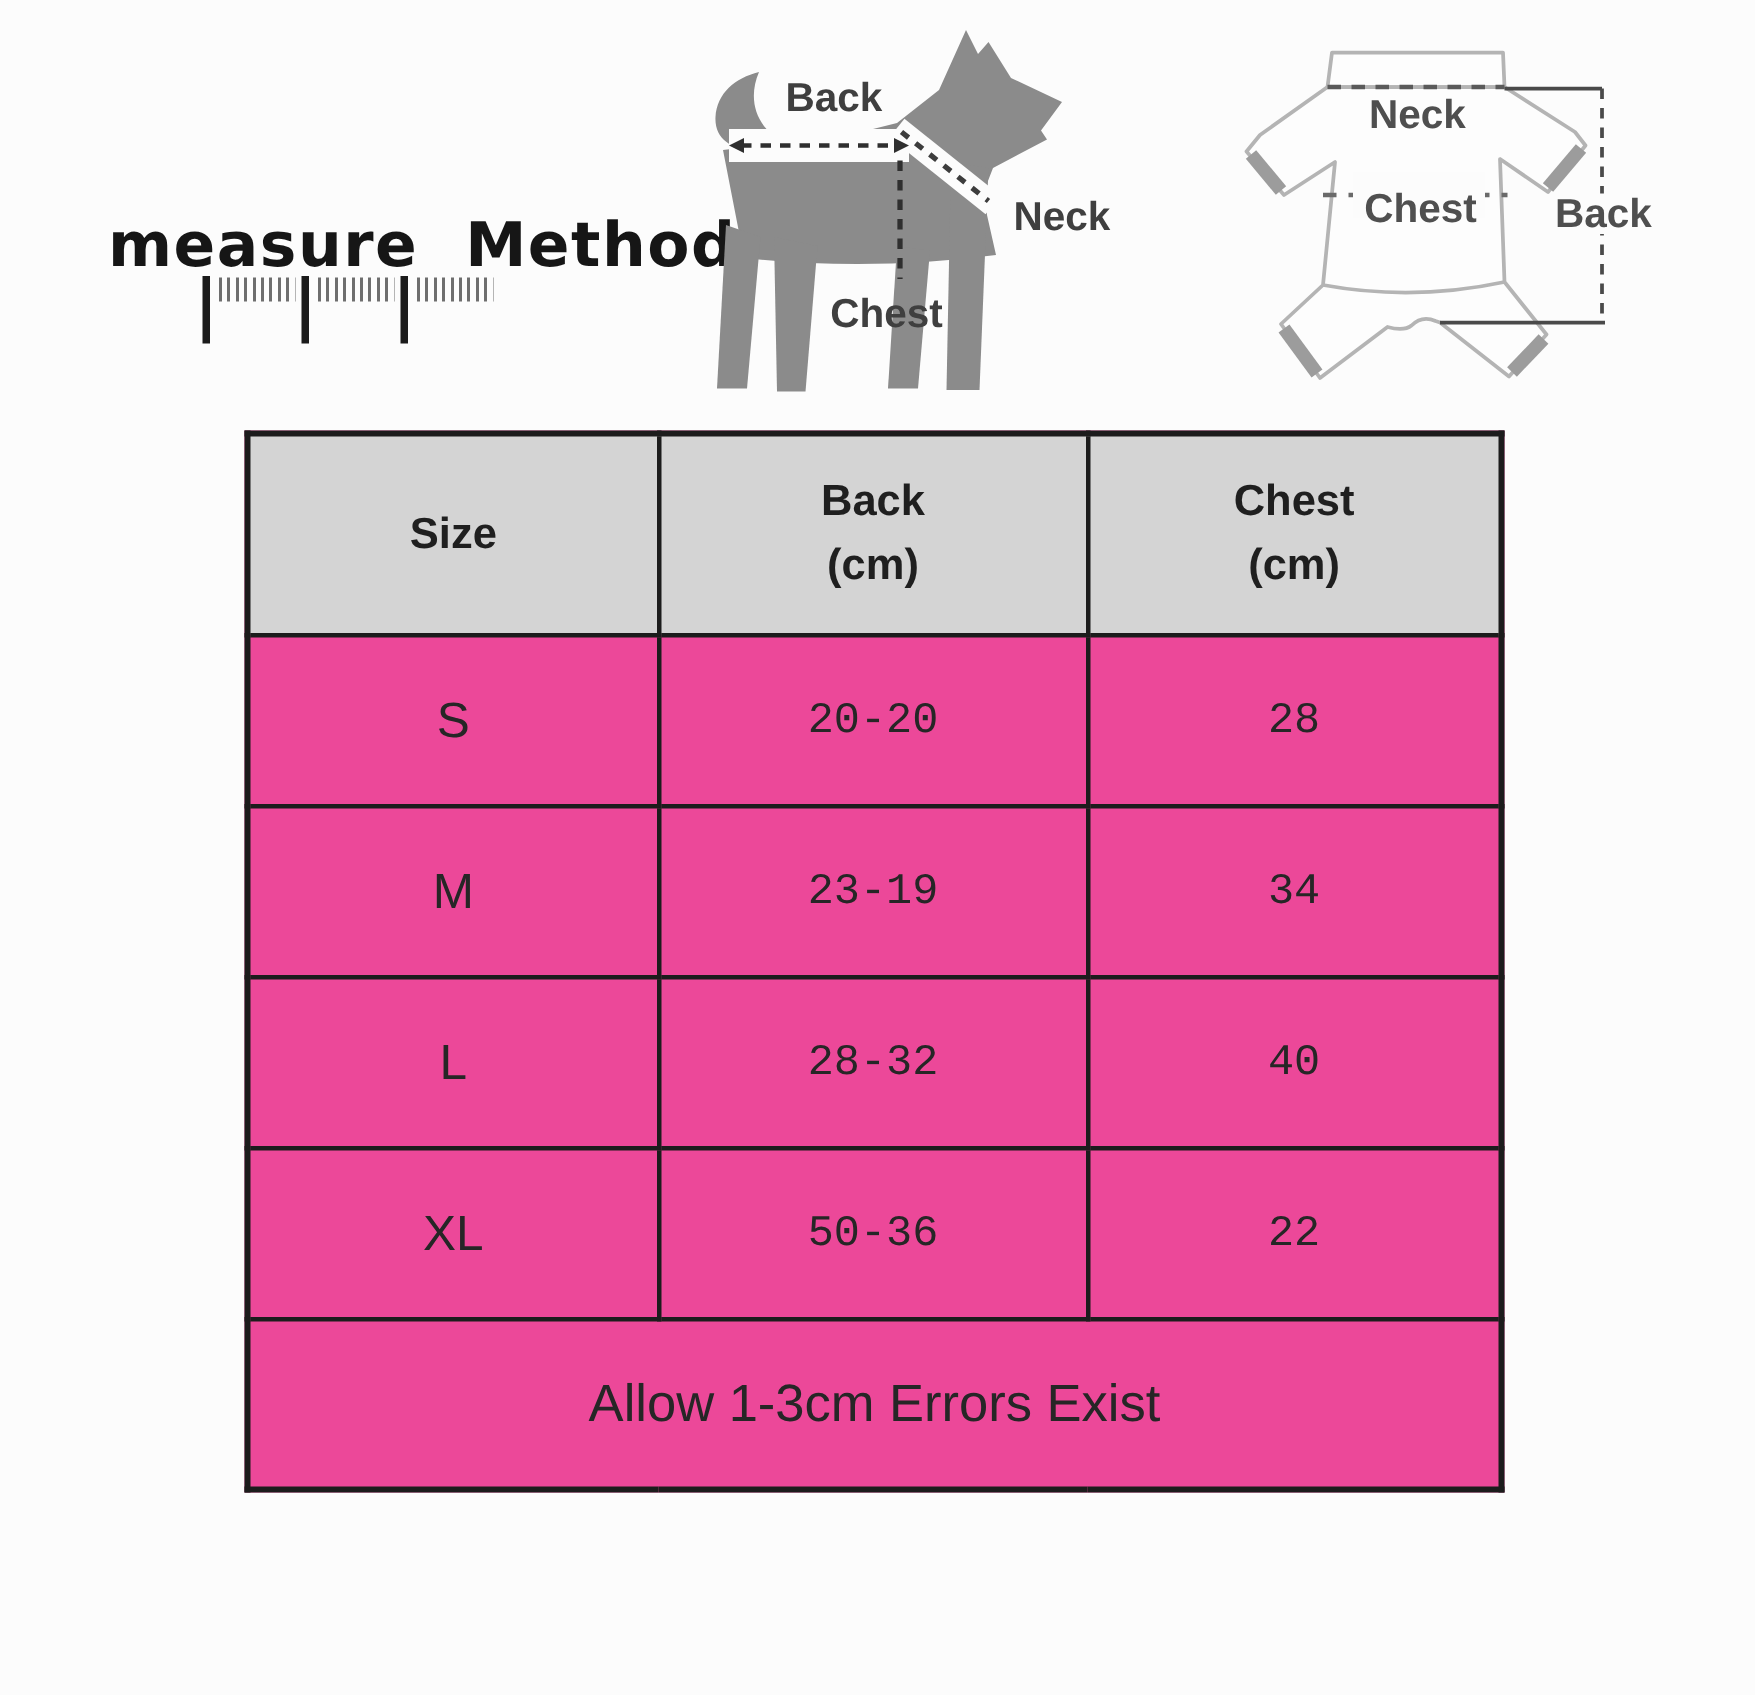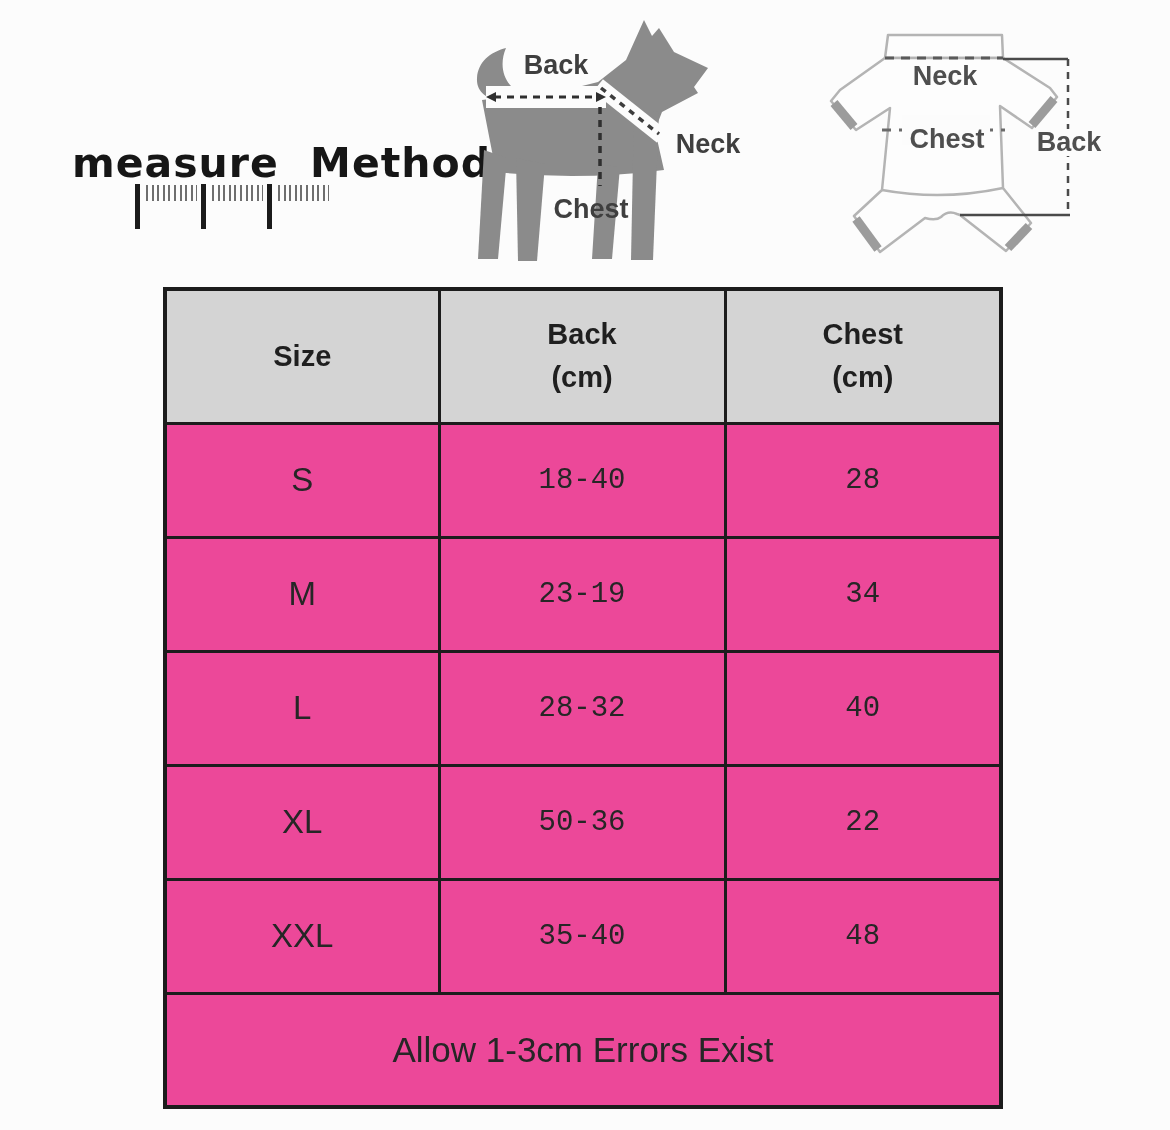--- a/index.html
+++ b/index.html
@@ -180,43 +180,38 @@
           </th>
           <th>
             <div>Chest</div>
             <div>(cm)</div>
           </th>
         </tr>
       </thead>
       <tbody>
         <tr>
           <td class="size-cell">S</td>
-          <td class="num-cell">18-40</td>
+          <td class="num-cell">20-20</td>
           <td class="num-cell">28</td>
         </tr>
         <tr>
           <td class="size-cell">M</td>
           <td class="num-cell">23-19</td>
           <td class="num-cell">34</td>
         </tr>
         <tr>
           <td class="size-cell">L</td>
           <td class="num-cell">28-32</td>
           <td class="num-cell">40</td>
         </tr>
         <tr>
           <td class="size-cell">XL</td>
           <td class="num-cell">50-36</td>
           <td class="num-cell">22</td>
         </tr>
         <tr>
-          <td class="size-cell">XXL</td>
-          <td class="num-cell">35-40</td>
-          <td class="num-cell">48</td>
-        </tr>
-        <tr>
           <td class="footnote-cell" colspan="3">Allow 1-3cm Errors Exist</td>
         </tr>
       </tbody>
     </table>
   </div>
 
 </div>
 
 </body></html>

